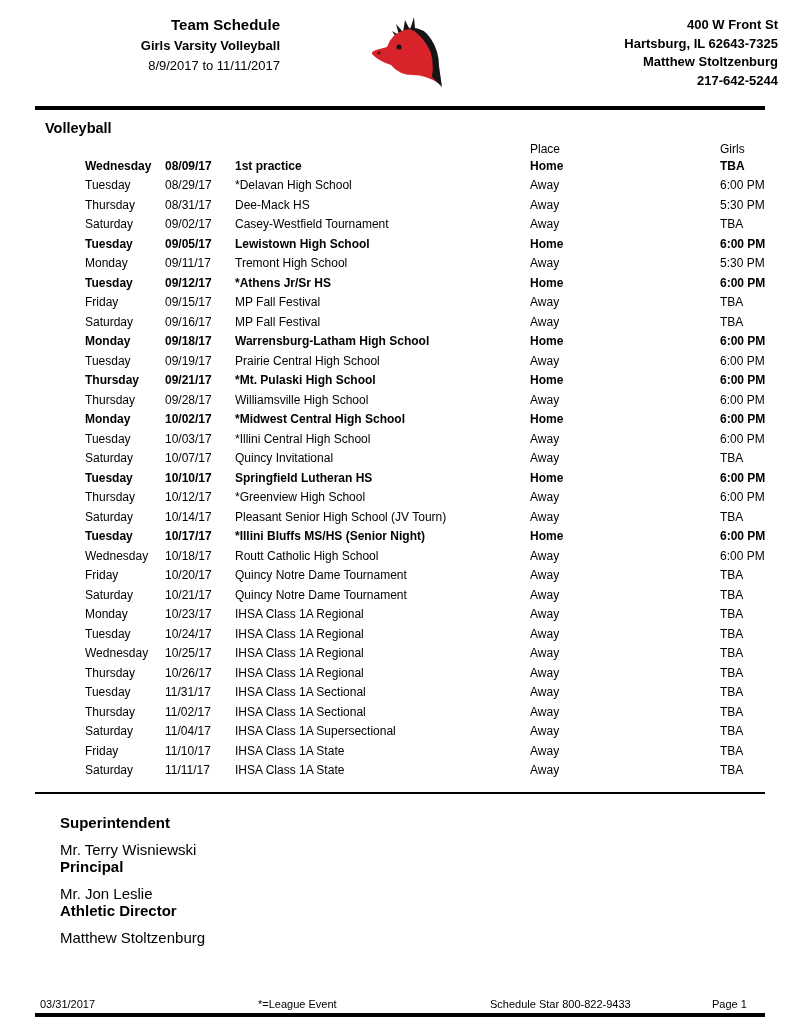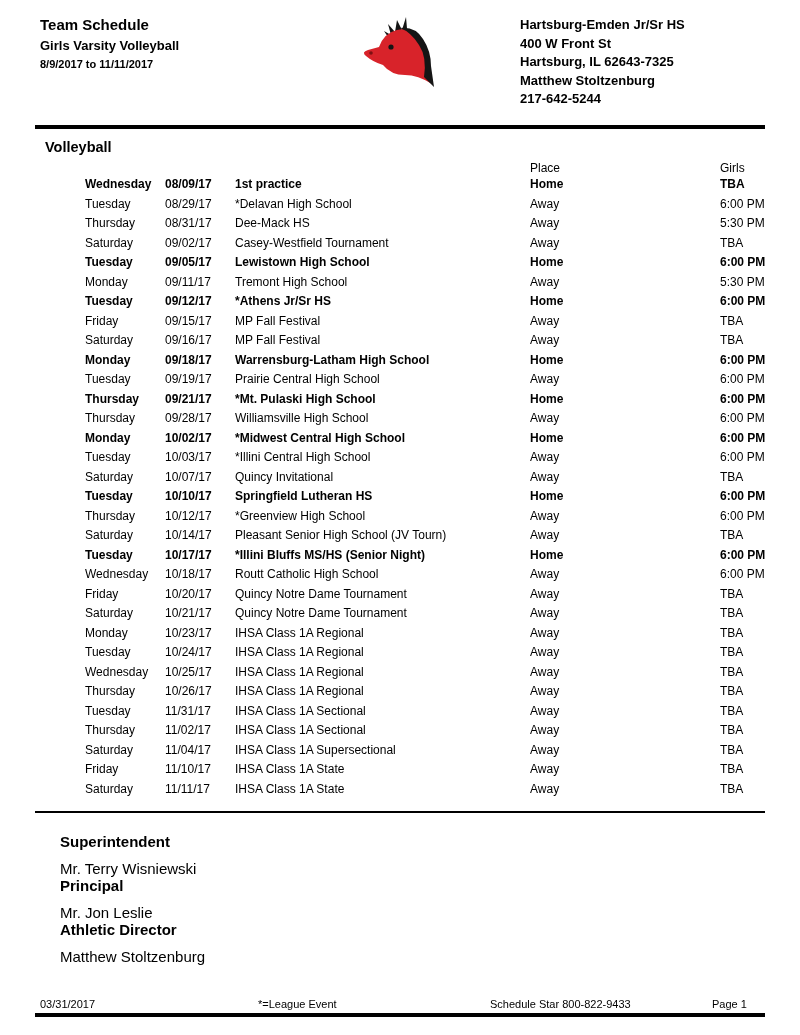--- a/index.html
+++ b/index.html
@@ -1,25 +1,25 @@
 <!DOCTYPE html>
 <html><head>
 <meta charset="utf-8">
 <style>
   * { margin:0; padding:0; box-sizing:border-box; }
   html,body { background:#ffffff; }
   body { font-family:"Liberation Sans", sans-serif; color:#000; }
   .page { position:relative; width:800px; height:1035px; background:#fff; overflow:hidden; }
 
   
-  .header { display:flex; padding:16px 38px 0 40px; }
+  .header { display:flex; padding:16px 22px 0 40px;text-align:right; }
   .header-left { width:240px; }
   .h-title { font-size:15px; font-weight:bold; margin-bottom:5px; }
   .h-sub { font-size:13px; font-weight:bold; margin-bottom:5px; }
-  .h-dates { font-size:11px; font-weight:bold; }
+  .h-dates { font-size:13px; font-weight:normal; }
   .logo-wrap { flex:1; display:flex; justify-content:center; align-items:flex-start; padding-top:0; }
   .header-right { width:242px; font-size:13px; font-weight:bold; line-height:18.5px; }
 
   .rule-double { border-top:3px solid #000; border-bottom:1px solid #000; height:2px; margin:16px 35px 0 35px; }
 
   
   .section { margin:10px 0 0 45px; }
   .sport { font-size:14.5px; font-weight:bold; }
   .team { font-size:12px; font-weight:bold; font-style:italic; margin:4px 0 0 16px; }
 
@@ -72,21 +72,20 @@
 
         <path d="M40 12 Q55 10 63 23 Q71 35 71 50 L74 71 L64 61 Q67 41 59 29 Q51 16 40 12 Z" fill="#151515"></path>
 
         <circle cx="31" cy="31" r="2.6" fill="#151515"></circle>
 
         <circle cx="11" cy="37" r="1.8" fill="#7d1013"></circle>
       </svg>
     </div>
 
     <div class="header-right">
-      <div>Hartsburg-Emden Jr/Sr HS</div>
       <div>400 W Front St</div>
       <div>Hartsburg, IL 62643-7325</div>
       <div>Matthew Stoltzenburg</div>
       <div>217-642-5244</div>
     </div>
   </div>
 
   <div class="rule-double"></div>
 
   <div class="section">

